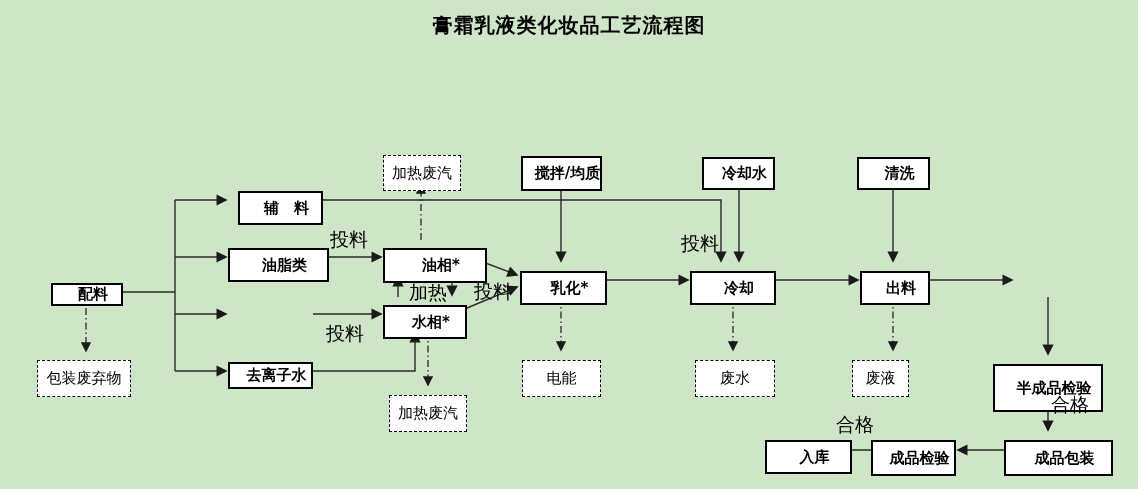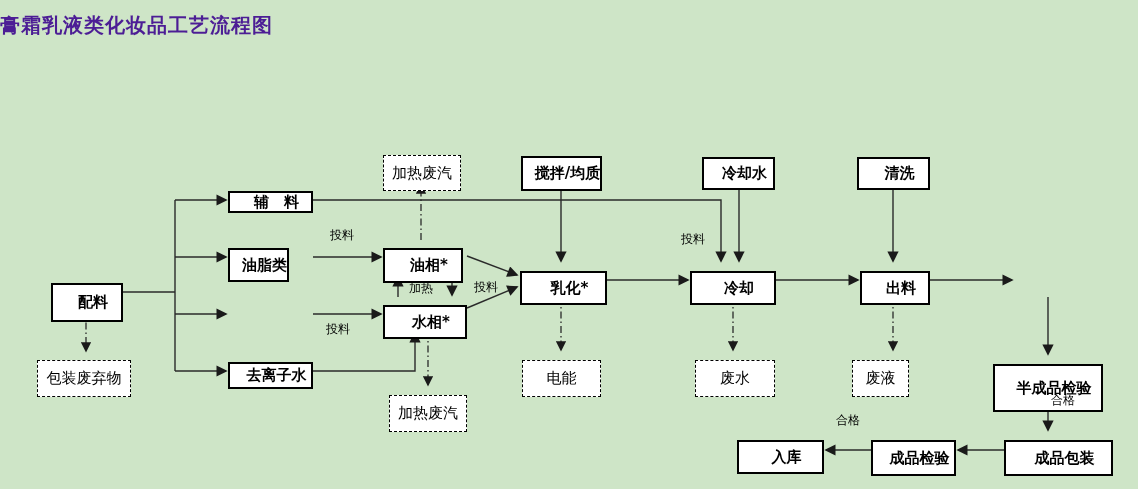--- a/index.html
+++ b/index.html
@@ -1,25 +1,25 @@
 <!DOCTYPE html>
 <html><head>
 <meta charset="utf-8">
 <style>
   html,body{margin:0;padding:0;}
   body{font-family:"DejaVu Sans","Liberation Sans",sans-serif;}
   #stage{position:relative;width:1138px;height:489px;background:#cee5c7;overflow:hidden;}
-  #title{position:absolute;left:0;top:12px;width:1138px;
-         font-size:20px;font-weight:bold;color:#4c1d95;letter-spacing:1px;}
+  #title{position:absolute;left:0;top:12px;width:1138px;text-align:center;
+         font-size:20px;font-weight:bold;color:#000000;letter-spacing:1px;}
   #edges{position:absolute;left:0;top:0;width:1138px;height:489px;}
   .node{position:absolute;background:#ffffff;display:flex;align-items:center;justify-content:center;
         font-size:15px;color:#000;box-sizing:border-box;white-space:nowrap;margin-top:8px;}
   .solid{border:2px solid #000;font-weight:bold;padding-left:12px;}
   .dashed{border:1px dashed #000;font-weight:normal;}
-  .elabel{position:absolute;font-size:12px;color:#000;white-space:nowrap;}
+  .elabel{position:absolute;font-size:19px;color:#000;white-space:nowrap;}
 </style>
 </head>
 <body>
 
 <div id="stage">
 
   <div id="title">膏霜乳液类化妆品工艺流程图</div>
 
   <svg id="edges" viewBox="0 0 1138 489">
     <defs>
@@ -59,47 +59,47 @@
 
       <path d="M86,308 V351" marker-end="url(#arr)"></path>
       <path d="M421,240 V185" marker-end="url(#arr)"></path>
       <path d="M428,331 V385" marker-end="url(#arr)"></path>
       <path d="M561,297 V350" marker-end="url(#arr)"></path>
       <path d="M733,297 V350" marker-end="url(#arr)"></path>
       <path d="M893,297 V350" marker-end="url(#arr)"></path>
     </g>
   </svg>
 
-  <div class="node solid" style="left:51px;top:275px;width:72px;height:39px">配料</div>
+  <div class="node solid" style="left:51px;top:275px;width:72px;height:23px">配料</div>
   <div class="node dashed" style="left:37px;top:352px;width:94px;height:37px">包装废弃物</div>
 
-  <div class="node solid" style="left:228px;top:183px;width:85px;height:22px">辅　料</div>
-  <div class="node solid" style="left:228px;top:240px;width:61px;height:34px">油脂类</div>
+  <div class="node solid" style="left:238px;top:183px;width:85px;height:34px">辅　料</div>
+  <div class="node solid" style="left:228px;top:240px;width:101px;height:34px">油脂类</div>
   <div class="node solid" style="left:228px;top:354px;width:85px;height:27px">去离子水</div>
 
   <div class="node dashed" style="left:383px;top:147px;width:78px;height:36px">加热废汽</div>
   <div class="node solid" style="left:521px;top:148px;width:81px;height:35px">搅拌/均质</div>
 
-  <div class="node solid" style="left:383px;top:240px;width:80px;height:35px">油相*</div>
+  <div class="node solid" style="left:383px;top:240px;width:104px;height:35px">油相*</div>
   <div class="node solid" style="left:383px;top:297px;width:84px;height:34px">水相*</div>
   <div class="node solid" style="left:520px;top:263px;width:87px;height:34px">乳化*</div>
   <div class="node dashed" style="left:522px;top:352px;width:79px;height:37px">电能</div>
   <div class="node dashed" style="left:389px;top:387px;width:78px;height:37px">加热废汽</div>
 
   <div class="node solid" style="left:702px;top:149px;width:73px;height:33px">冷却水</div>
   <div class="node solid" style="left:857px;top:149px;width:73px;height:33px">清洗</div>
   <div class="node solid" style="left:690px;top:263px;width:86px;height:34px">冷却</div>
   <div class="node solid" style="left:860px;top:263px;width:70px;height:34px">出料</div>
   <div class="node dashed" style="left:695px;top:352px;width:80px;height:37px">废水</div>
   <div class="node dashed" style="left:852px;top:352px;width:57px;height:37px">废液</div>
 
   <div class="node solid" style="left:993px;top:356px;width:110px;height:48px">半成品检验</div>
   <div class="node solid" style="left:1004px;top:432px;width:109px;height:36px">成品包装</div>
   <div class="node solid" style="left:871px;top:432px;width:85px;height:36px">成品检验</div>
-  <div class="node solid" style="left:737px;top:432px;width:87px;height:34px">入库</div>
+  <div class="node solid" style="left:765px;top:432px;width:87px;height:34px">入库</div>
 
   <div class="elabel" style="left:330px;top:227px">投料</div>
   <div class="elabel" style="left:326px;top:321px">投料</div>
   <div class="elabel" style="left:409px;top:280px">加热</div>
   <div class="elabel" style="left:474px;top:279px">投料</div>
   <div class="elabel" style="left:681px;top:231px">投料</div>
   <div class="elabel" style="left:1051px;top:392px">合格</div>
   <div class="elabel" style="left:836px;top:412px">合格</div>
 
 </div>

